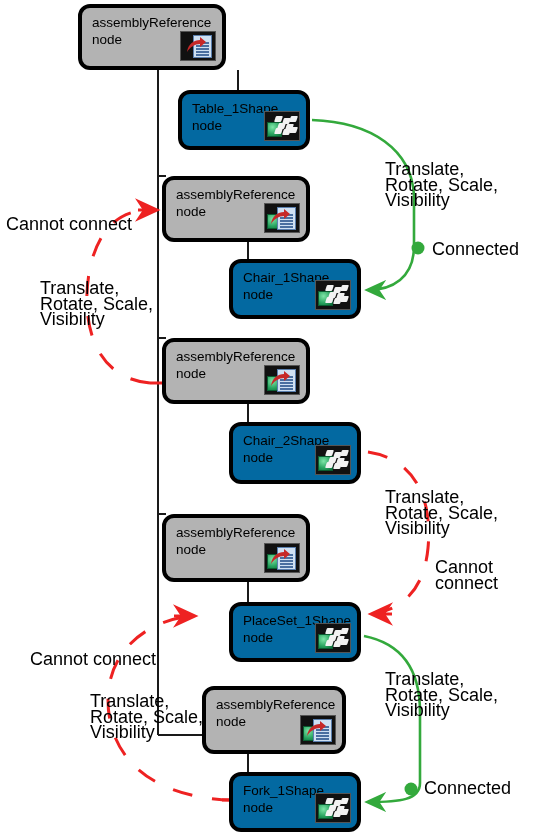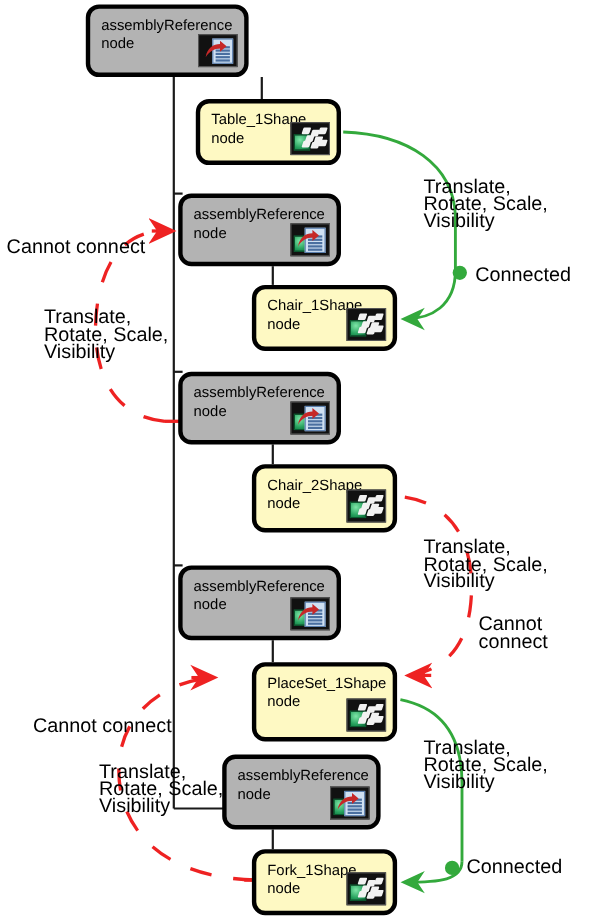--- a/index.html
+++ b/index.html
@@ -3,21 +3,21 @@
 <meta charset="utf-8">
 <style>
   html,body{margin:0;padding:0;background:#ffffff;}
   body{width:536px;height:836px;position:relative;overflow:hidden;
        font-family:"Liberation Sans","DejaVu Sans",sans-serif;}
   #canvas{position:absolute;left:0;top:0;width:536px;height:836px;}
   svg.layer{position:absolute;left:0;top:0;width:536px;height:836px;pointer-events:none;}
 
   .node{position:absolute;box-sizing:border-box;border:4px solid #000;
         border-radius:12px;background:#b3b3b3;}
-  .node.shape{background:#fef9c3;}
+  .node.shape{background:#0369a1;}
   .node-label{position:absolute;left:10px;top:6px;font-size:13.5px;color:#000;
               line-height:17px;white-space:pre-line;}
   .node-icon{position:absolute;width:34px;height:28px;background:#111;
              border:1px solid #555;overflow:hidden;}
 
   .ic-doc{position:absolute;right:3px;top:3px;width:17px;height:21px;background:#cfe0f2;
           border:1px solid #5a7fae;}
   .ic-doc i{position:absolute;left:2px;right:2px;height:1.5px;background:#4a6fa0;display:block;}
   .ic-cube{position:absolute;left:2px;bottom:3px;width:13px;height:13px;
            background:radial-gradient(circle at 35% 32%,#7fe6a8 0%,#25a05c 60%,#0d6b39 100%);
@@ -199,21 +199,21 @@
             <i style="top: 9px;"></i>
             <i style="top: 12px;"></i>
             <i style="top: 15px;"></i>
             <i style="top: 18px;"></i>
           </div>
           <svg class="ic-arrow" viewBox="0 0 22 18">
             <path d="M2,15 C3,7 9,3 15,3 L15,0 L21,5 L15,10 L15,7 C10,7 5,10 2,15 Z" fill="#c62828"></path>
           </svg>
         </div>
       </div>
-      <div class="node shape" style="left: 229px; top: 602px; width: 132px; height: 72px;">
+      <div class="node shape" style="left: 229px; top: 602px; width: 132px; height: 60px;">
         <div class="node-label">PlaceSet_1Shape
 node</div>
         <div class="node-icon" style="right: 6px; bottom: 5px;">
           <div class="ic-cube"></div>
           <div class="ic-mesh">
             <b style="left: 0px; top: 0px;"></b>
             <b style="left: 8px; top: 2px;"></b>
             <b style="left: 15px; top: 0px;"></b>
             <b style="left: 3px; top: 7px;"></b>
             <b style="left: 11px; top: 8px;"></b>

